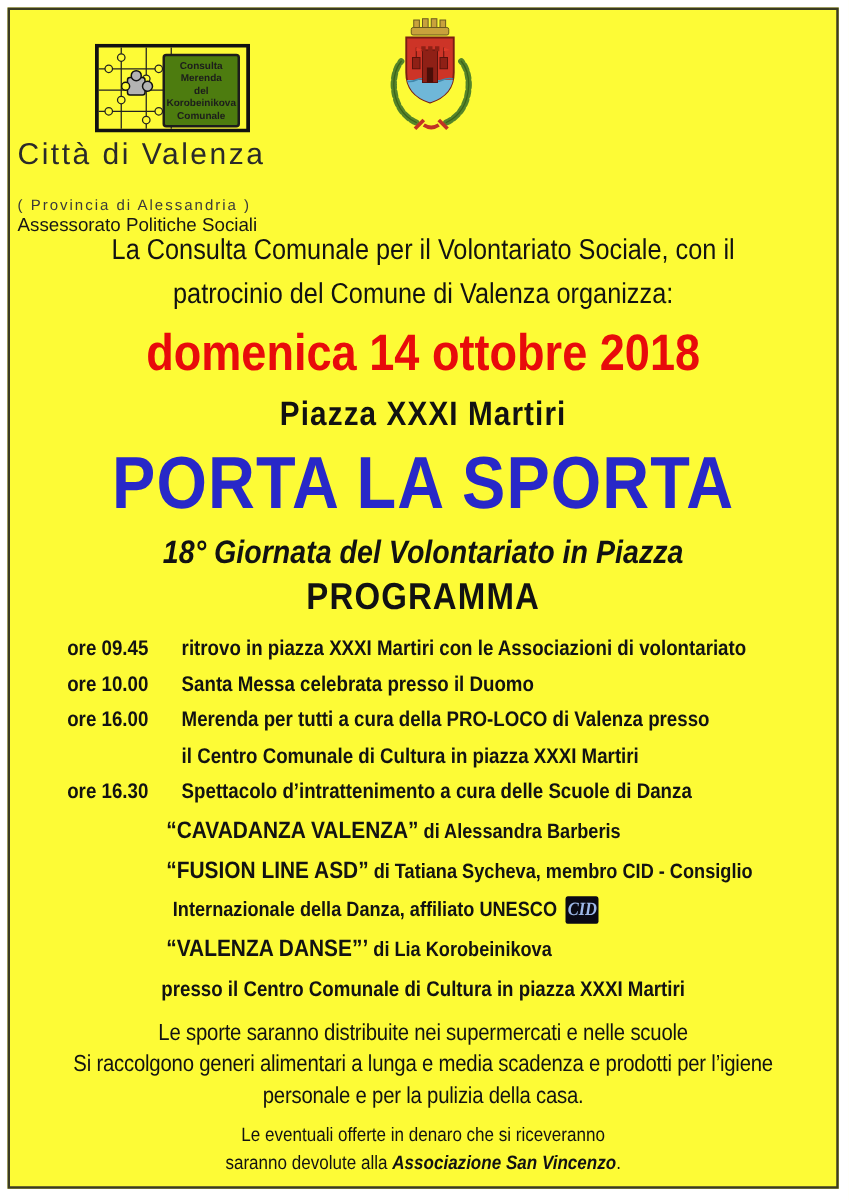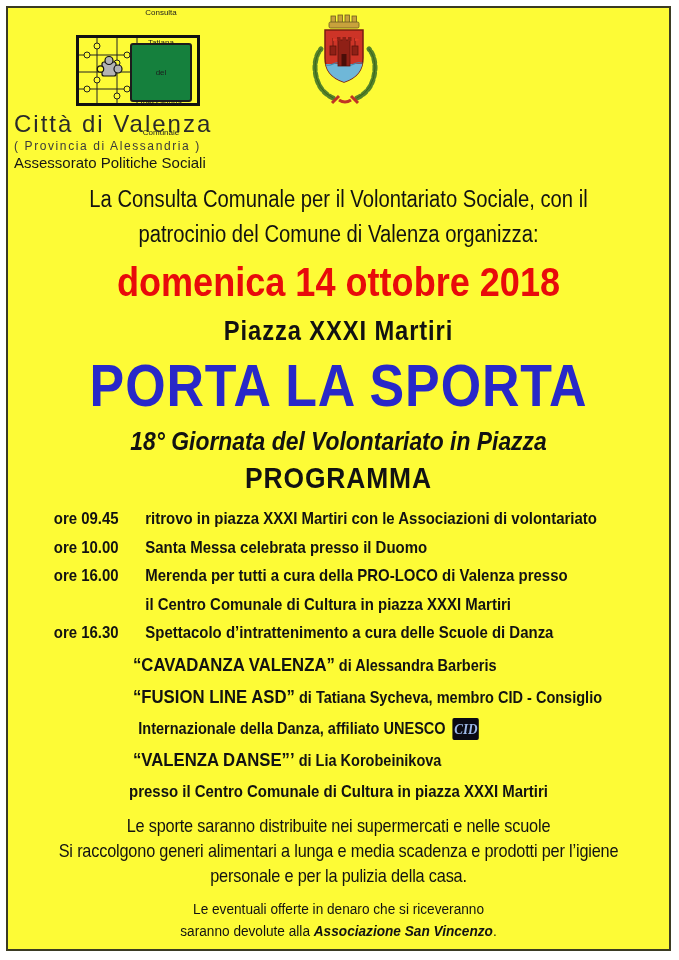--- a/index.html
+++ b/index.html
@@ -5,28 +5,28 @@
   html,body{margin:0;padding:0;background:#ffffff;}
   .page{position:relative;width:679px;height:960px;background:#ffffff;overflow:hidden;
         font-family:"Liberation Sans", sans-serif;}
   .poster{position:absolute;left:6px;top:6px;width:661px;height:941px;
           background:#fdfb36;border:2px solid #3b3b22;overflow:hidden;}
 
   
   .header{position:absolute;left:0;top:0;right:0;height:160px;}
   .consulta-logo{position:absolute;left:68px;top:27px;width:124px;height:71px;}
   .consulta-logo svg{display:block;width:100%;height:100%;}
-  .logo-label{position:absolute;right:8px;top:8px;width:58px;height:55px;background:#15803d;
+  .logo-label{position:absolute;right:8px;top:8px;width:58px;height:55px;background:#4d7c0f;
               border:2px solid #1c1c1c;border-radius:3px;display:flex;flex-direction:column;
-              justify-content:center;text-align:center;font-size:8px;font-weight:normal;
-              line-height:10px;color:#1c1c1c;gap:20px;}
+              justify-content:center;text-align:center;font-size:8px;font-weight:bold;
+              line-height:10px;color:#1c1c1c;}
   .muni{position:absolute;left:0;right:0;top:6px;transform:translateX(6px);}
   .arms{display:block;margin:0 auto;width:104px;height:94px;}
   .city{font-size:24px;color:#2a2a2a;letter-spacing:2px;margin-top:2px;}
-  .prov{font-size:12px;color:#3a3a3a;letter-spacing:1.6px;margin-top:1px;}
+  .prov{font-size:12px;color:#3a3a3a;letter-spacing:1.6px;margin-top:19px;}
   .dept{font-size:15px;font-weight:normal;color:#161616;margin-top:1px;}
 
   
   .narrow{position:absolute;left:0;top:158px;width:113.64%;transform:scaleX(0.88);
           transform-origin:0 0;color:#121212;}
   .intro{font-size:23px;line-height:35px;text-align:center;margin-top:16px;}
   .date{font-size:41px;font-weight:bold;color:#e80b0b;text-align:center;margin-top:8px;line-height:44px;}
   .location{font-size:27px;font-weight:bold;text-align:center;margin-top:12px;letter-spacing:1px;line-height:30px;}
   .title{font-size:59px;font-weight:bold;color:#2828c8;text-align:center;margin-top:10px;
          letter-spacing:1px;line-height:60px;}
@@ -85,23 +85,23 @@
           </g>
           <g fill="#b3b3b3" stroke="#111111" stroke-width="1.2">
             <rect x="26" y="27" width="14" height="14" rx="2"></rect>
             <circle cx="33" cy="25.5" r="4"></circle>
             <circle cx="42" cy="34" r="4"></circle>
             <circle cx="24.5" cy="34" r="3.2" fill="#fdfb36"></circle>
           </g>
         </svg>
         <div class="logo-label">
           <div>Consulta</div>
-          <div>Tatiana</div>
+          <div>Merenda</div>
           <div>del</div>
-          <div>Alessandria</div>
+          <div>Korobeinikova</div>
           <div>Comunale</div>
         </div>
       </div>
 
       <div class="muni">
         <svg class="arms" viewBox="0 0 100 94">
 
           <g>
             <rect x="36" y="2" width="4.5" height="7" fill="#c8a23c" stroke="#6b5a1e" stroke-width="0.8"></rect>
             <rect x="43" y="1" width="4.5" height="8" fill="#c8a23c" stroke="#6b5a1e" stroke-width="0.8"></rect>

